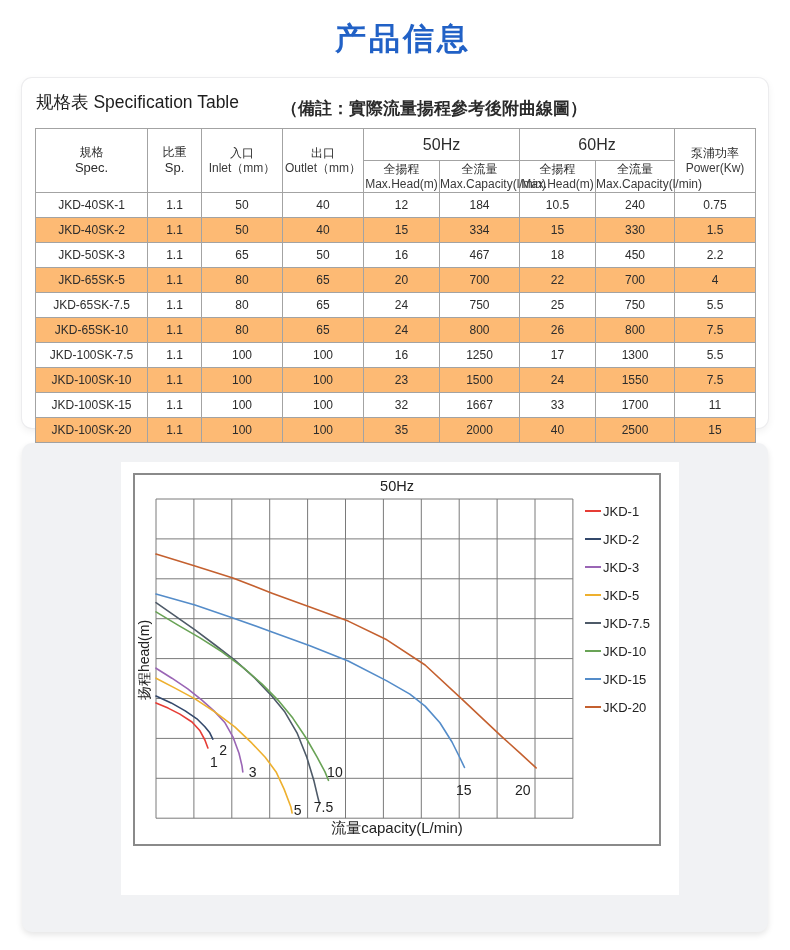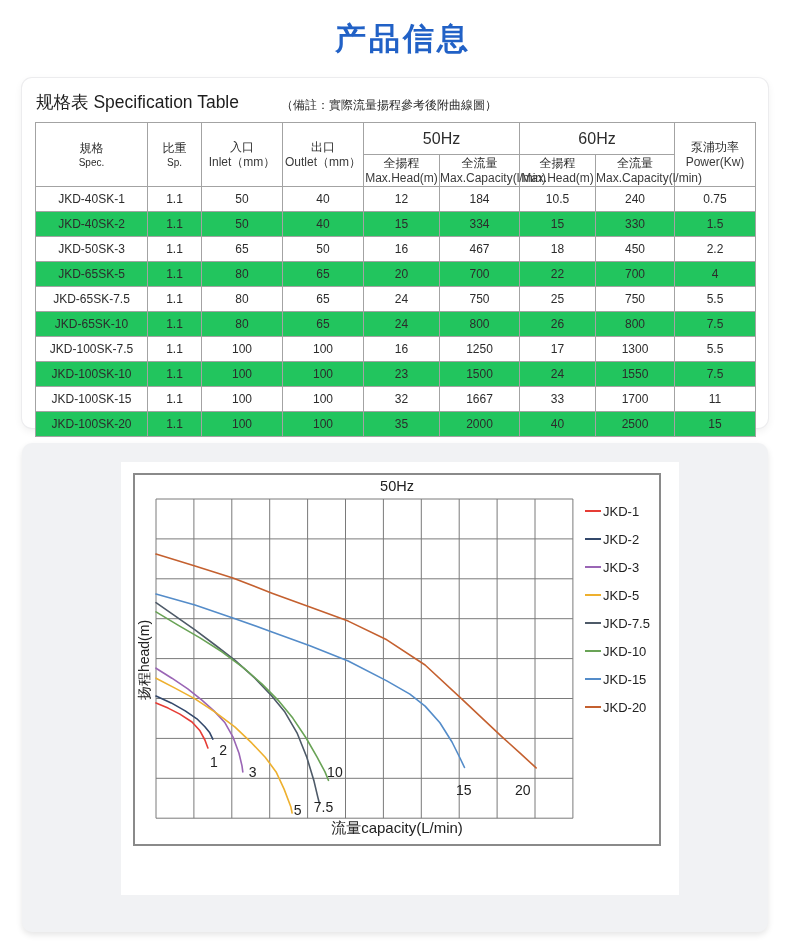--- a/index.html
+++ b/index.html
@@ -29,38 +29,38 @@
     top:443px; height:489px; background:#f1f2f4;
     box-shadow:0 3px 6px rgba(0,0,0,0.10);
   }
 
   
   .spec-head {
     display:flex; align-items:flex-start;
     padding:12px 12px 4px 14px;
   }
   .spec-title { font-size:17.5px; font-weight:normal; color:#1d1d1d; white-space:nowrap; }
-  .remark-cjk { margin-left:42px; padding-top:7px; font-size:12px; color:#2a2a2a; white-space:nowrap; }
+  .remark-cjk { margin-left:42px; padding-top:7px; font-size:17px; color:#2a2a2a; white-space:nowrap;font-weight:bold; }
   .remark-en  { margin-left:auto; width:202px; font-size:9.5px; line-height:1.3; color:#333; padding-top:3px; }
 
   
   table.spec-table {
     width:720px; margin:4px 13px 0 13px;
     border-collapse:collapse; table-layout:fixed;border-radius:8px;
   }
   .spec-table th, .spec-table td {
     border:1px solid #a3a3a3; text-align:center; vertical-align:middle;
     font-weight:normal; color:#2c2c2c; padding:0;
   }
   .spec-table thead tr.h2 th { height:32px; }
   .spec-table tbody td { height:25px; font-size:12px; background:#ffffff; }
-  .spec-table tbody tr.striped td { background:#22c55e; }
+  .spec-table tbody tr.striped td { background:#fdba74; }
   .h-cjk  { display:block; font-size:12px; line-height:1.25; }
   .h-sub  { display:block; font-size:12px; line-height:1.2; color:#3a3a3a; }
-  .h-sub2 { display:block; font-size:10px; line-height:1.3; }
+  .h-sub2 { display:block; font-size:13px; line-height:1.3; }
 
   
   .chart-block {
     position:absolute; left:99px; top:19px; width:558px; height:433px;
     background:#ffffff;
   }
   .chart-frame {
     position:absolute; left:12px; top:11px; width:528px; height:373px;
   }
   .chart-frame svg { display:block; width:528px; height:373px; }

